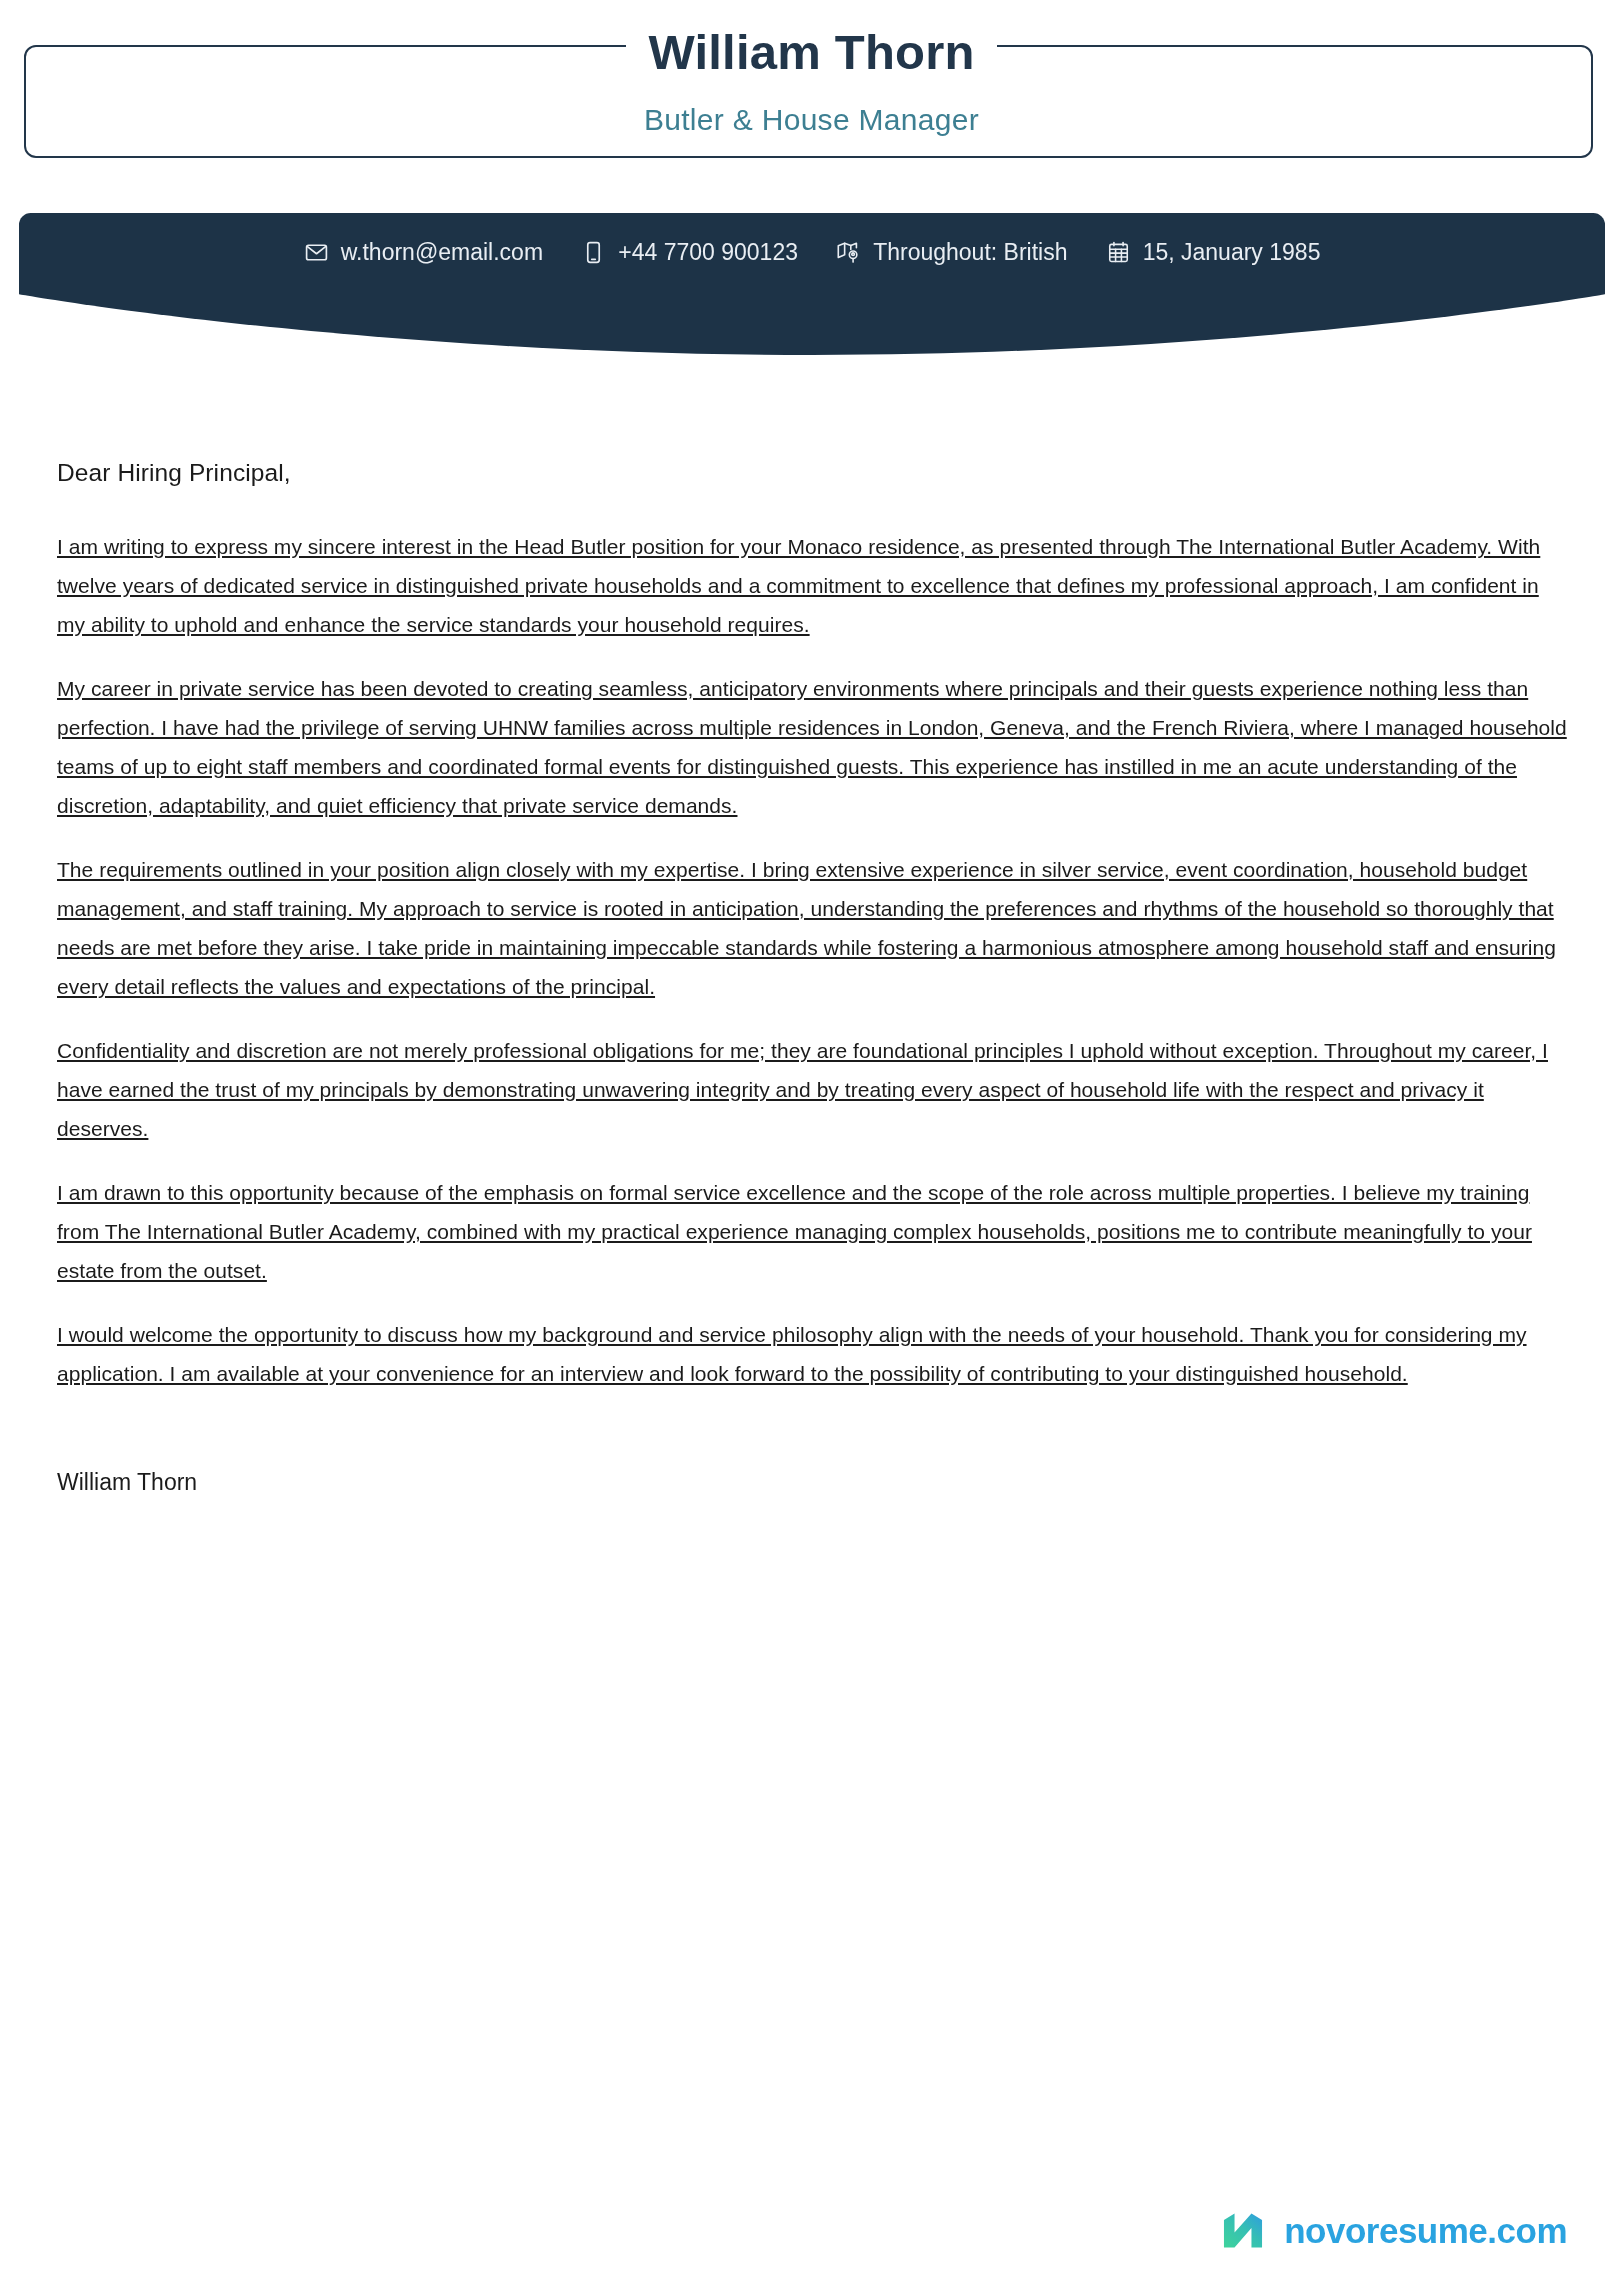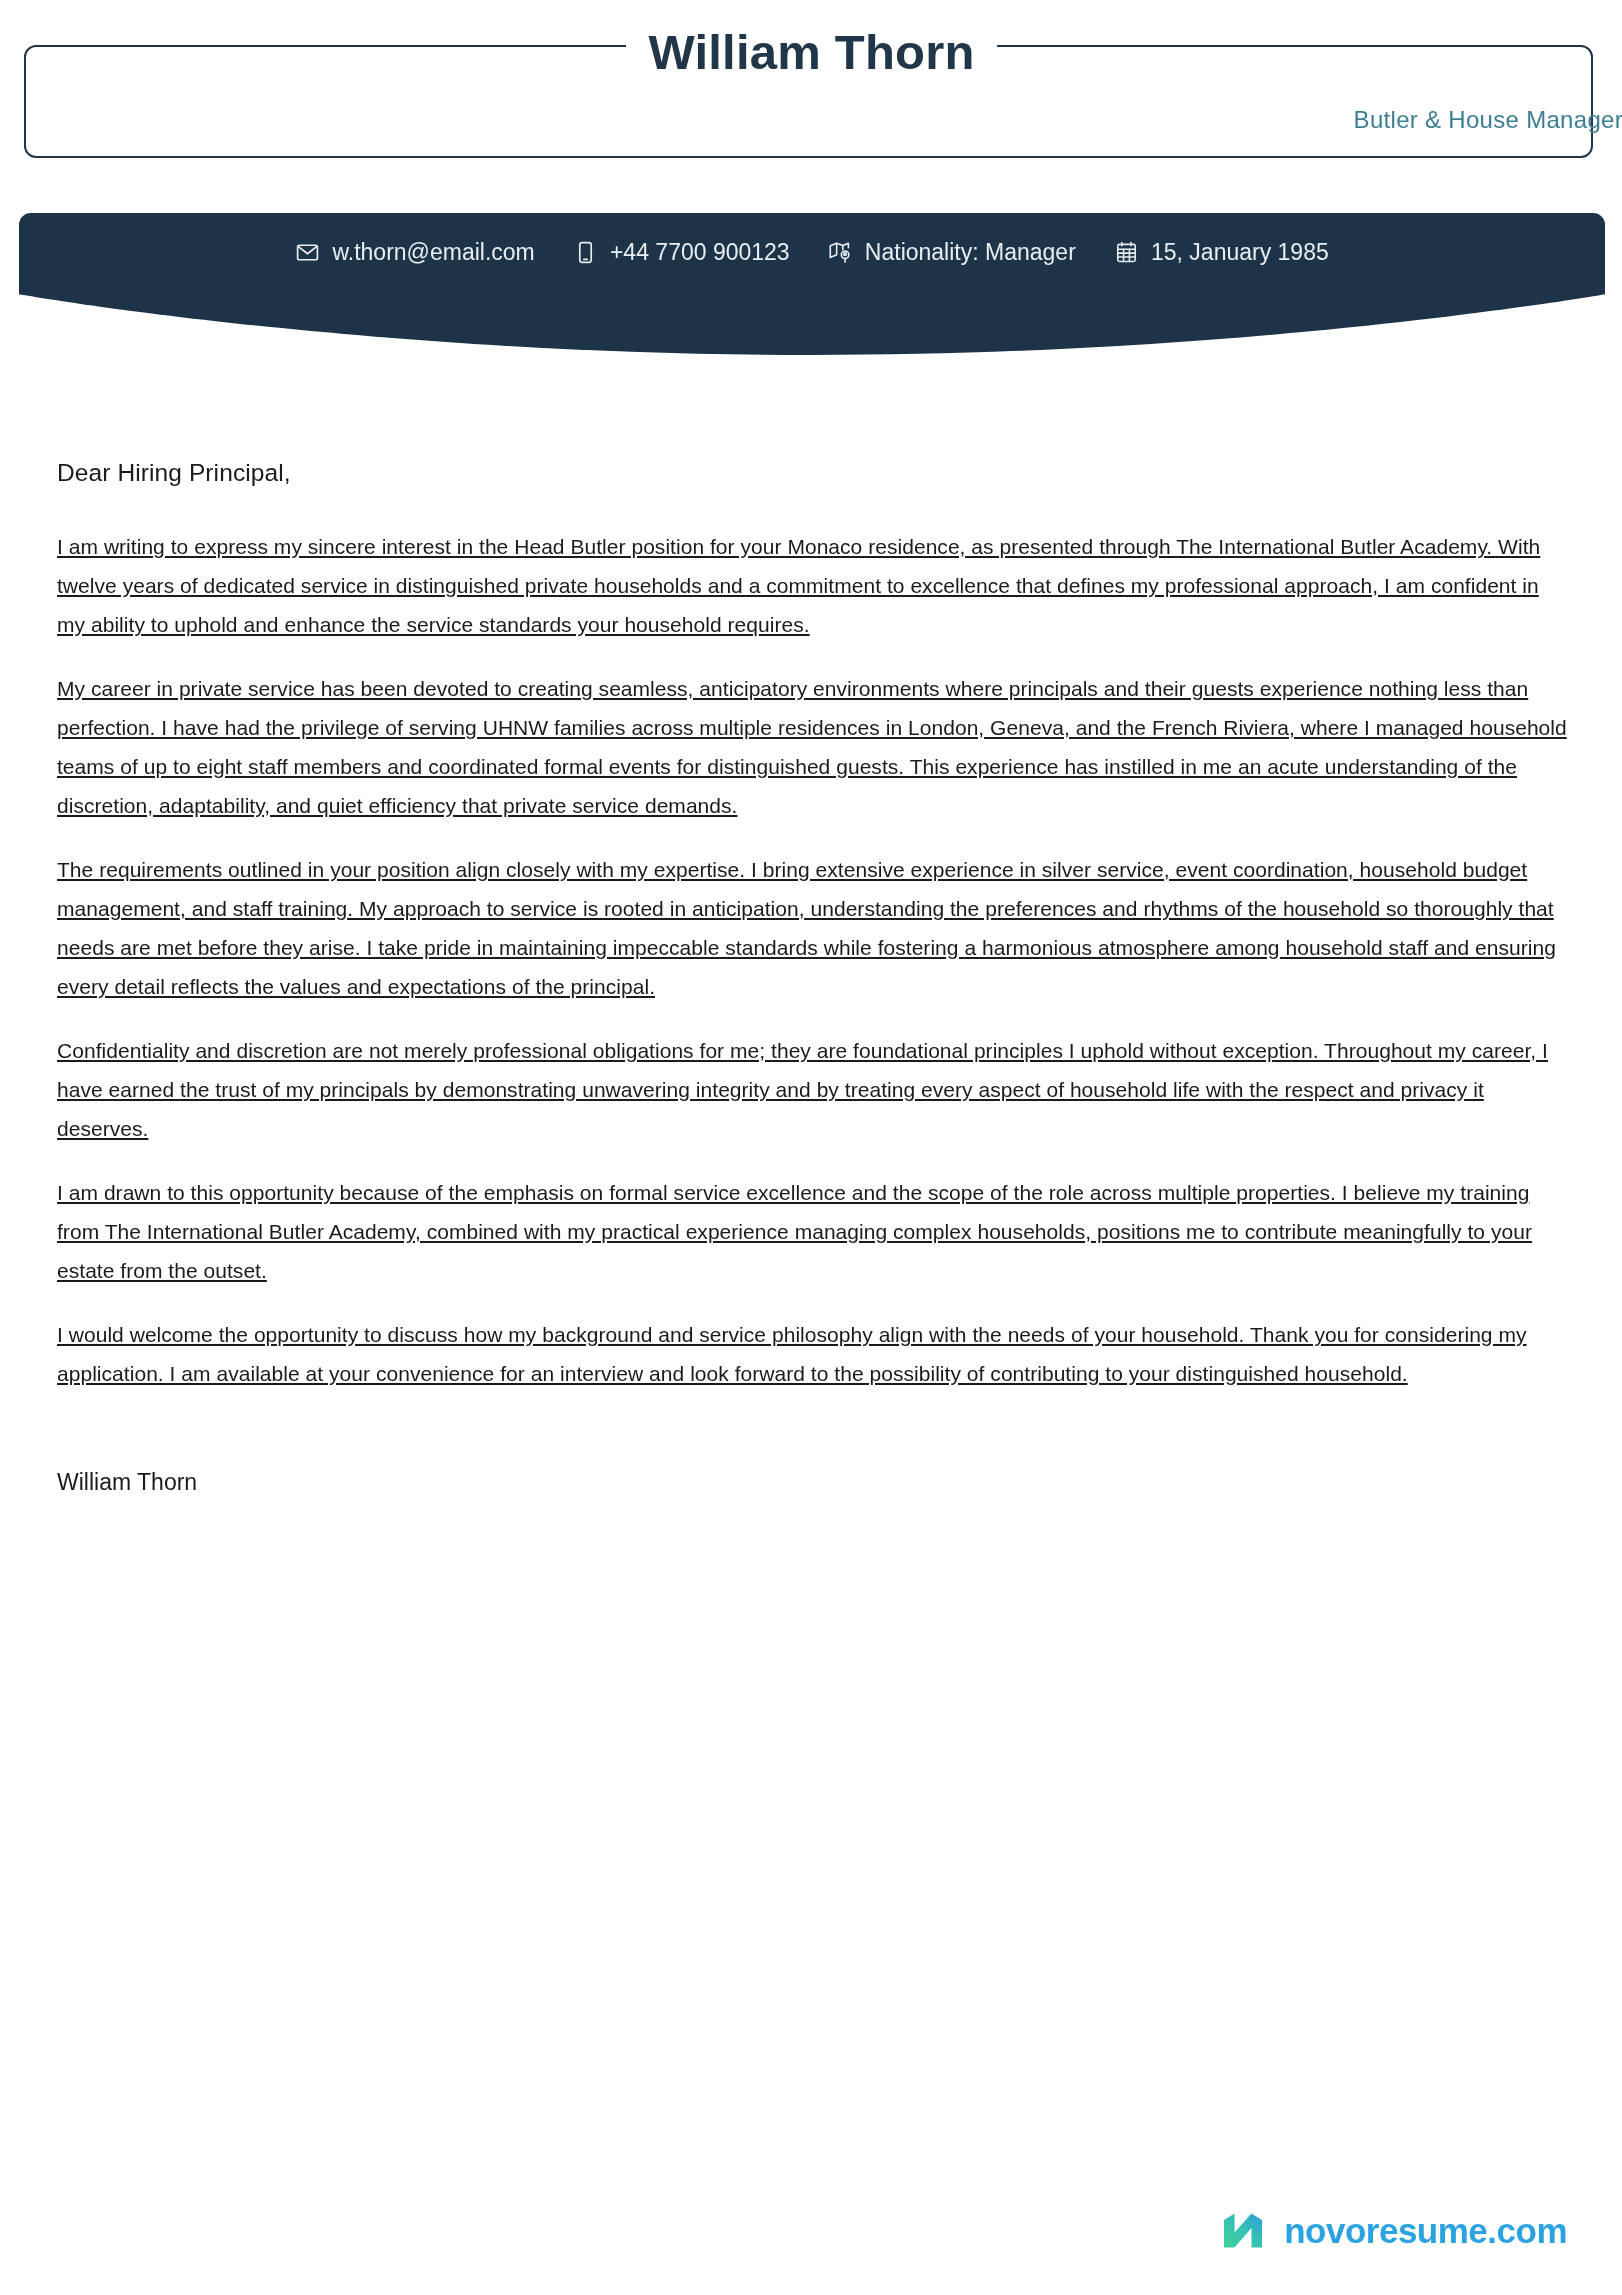--- a/index.html
+++ b/index.html
@@ -64,22 +64,22 @@
     color: #22364a;
     line-height: 56px;
     white-space: nowrap;
   }
 
   .subtitle {
     position: absolute;
     left: 0;
     top: 101px;
     width: 1623px;
-    text-align: right;
-    font-size: 24px;
+    text-align: center;
+    font-size: 30px;
     font-weight: 400;
     color: #3d7f92;
     letter-spacing: 0.3px;
     line-height: 37px;
   }
 
   
   .contact-banner {
     position: absolute;
     left: 18.6px;
@@ -247,21 +247,21 @@
           <span class="ci-icon">
             <svg width="25" height="25" viewBox="0 0 24 24" fill="none" stroke="#e9eef3" stroke-width="1.55" stroke-linecap="round" stroke-linejoin="round">
               <path d="M2.2 5.6 L8.3 3.1 V14.2 L2.2 16.8 Z"></path>
               <path d="M8.3 3.1 L14.2 5.3 V9.1"></path>
               <path d="M14.2 5.3 L19.6 3.1 V7.4"></path>
               <circle cx="16.4" cy="14.1" r="3.6"></circle>
               <circle cx="16.4" cy="13.6" r="1.25"></circle>
               <path d="M16.4 17.7 L16.4 21.2"></path>
             </svg>
           </span>
-          <span>Nationality: Manager</span>
+          <span>Throughout: British</span>
         </div>
 
         <div class="contact-item">
           <span class="ci-icon">
             <svg width="25" height="25" viewBox="0 0 24 24" fill="none" stroke="#e9eef3" stroke-width="1.5" stroke-linecap="round" stroke-linejoin="round">
               <rect x="3.6" y="4.2" width="16.8" height="16.4" rx="1.6"></rect>
               <line x1="3.6" y1="8.8" x2="20.4" y2="8.8"></line>
               <line x1="3.6" y1="12.6" x2="20.4" y2="12.6"></line>
               <line x1="3.6" y1="16.4" x2="20.4" y2="16.4"></line>
               <line x1="9.2" y1="8.8" x2="9.2" y2="20.6"></line>

